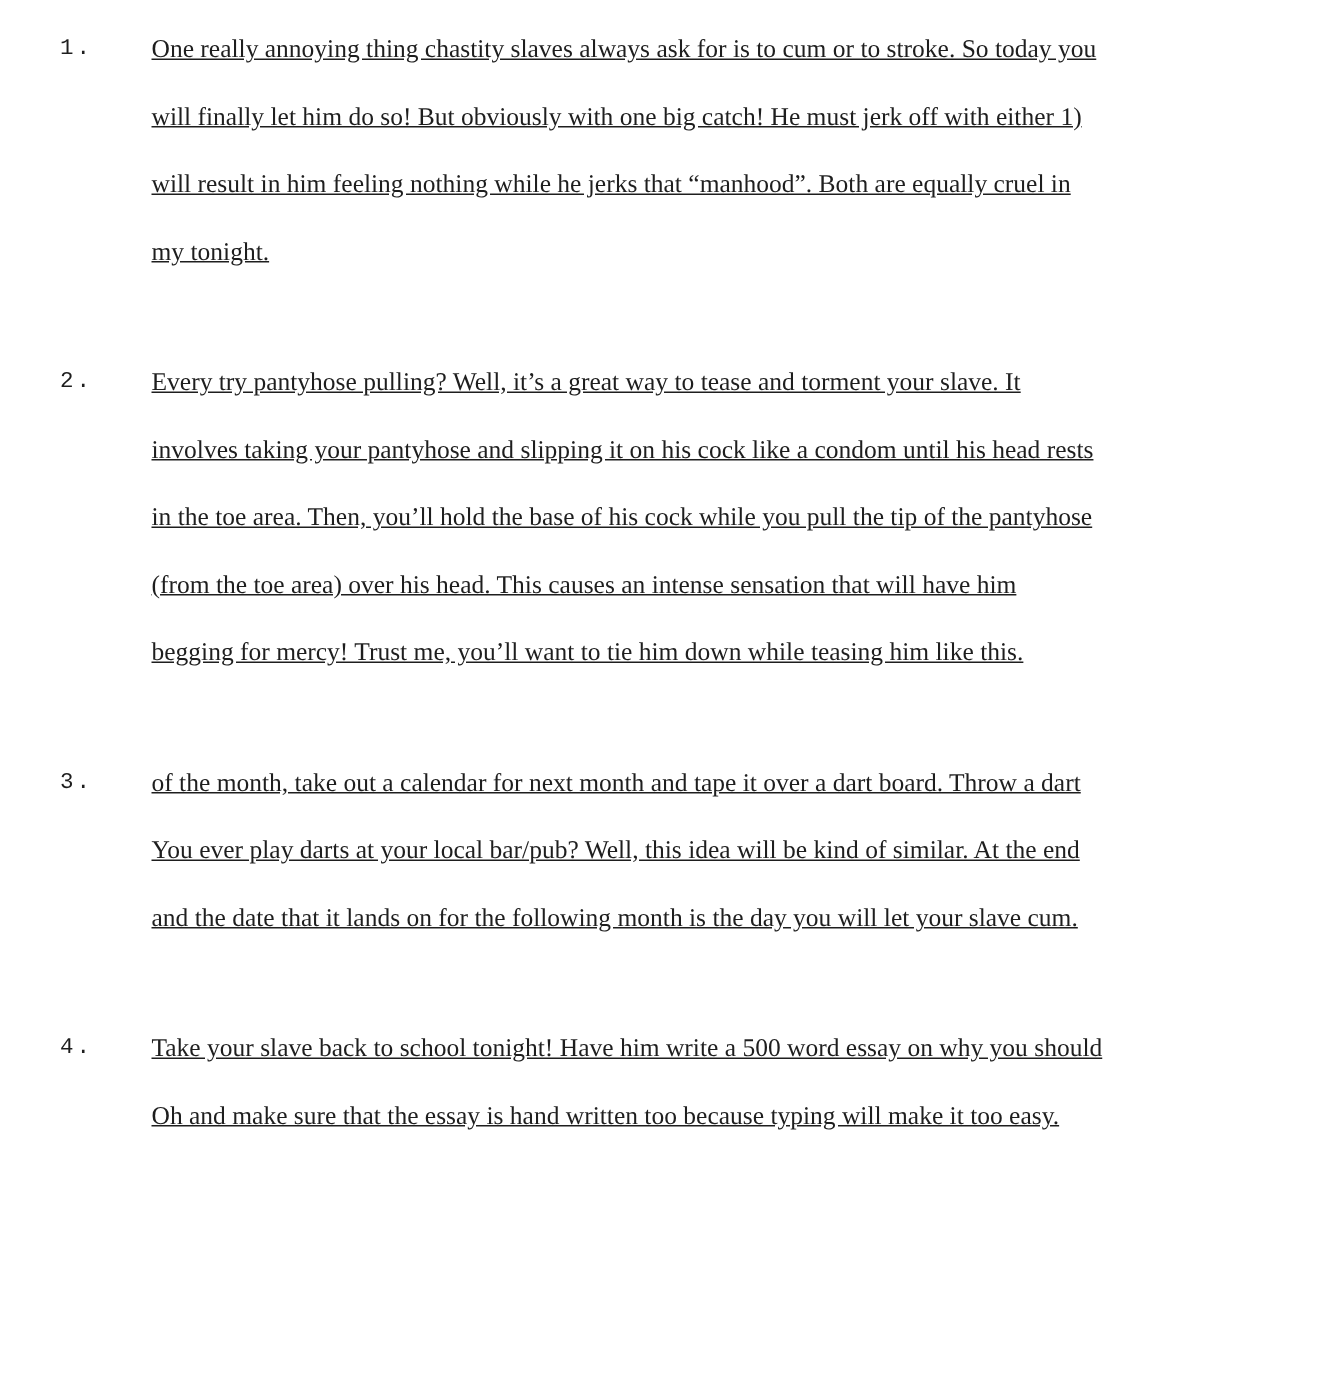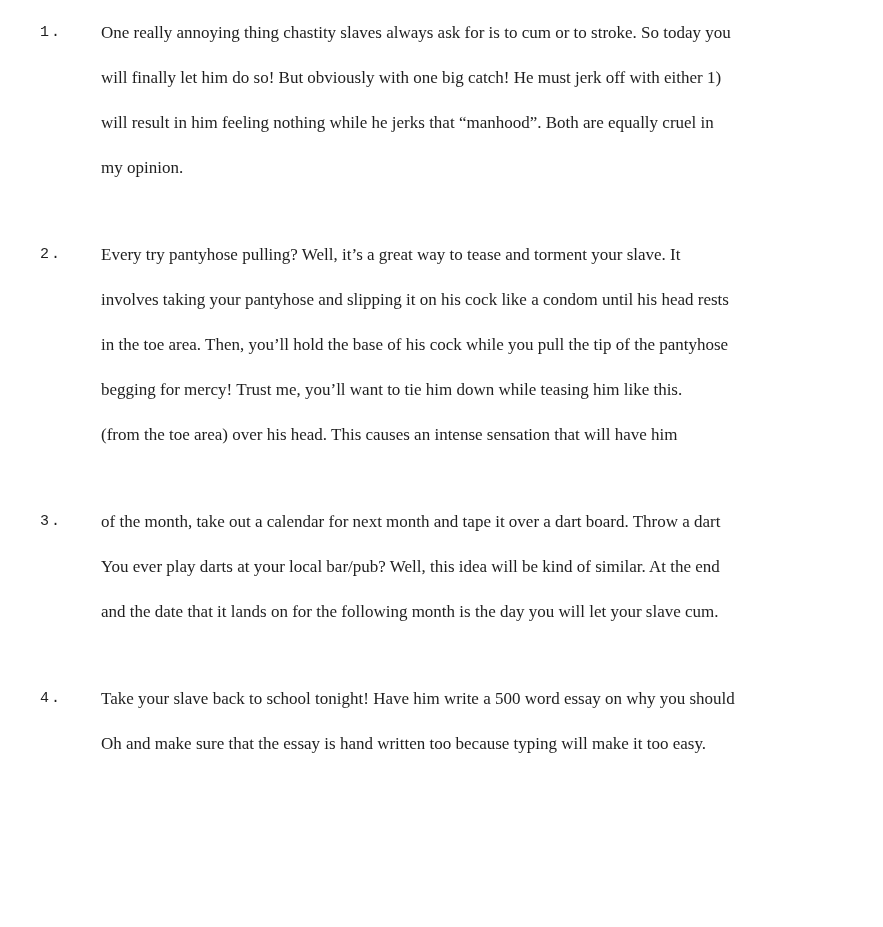--- a/index.html
+++ b/index.html
@@ -38,45 +38,46 @@
     letter-spacing: 2px;
     color: #1e1e1e;
   }
   .body-col {
     flex: 1 1 auto;
     min-width: 0;
   }
   .line {
     line-height: 45px;
     white-space: nowrap;
+    text-decoration: underline;
   }
 </style>
 </head>
 <body>
 
 <div class="doc">
 
   <div class="item">
     <div class="num">1.</div>
     <div class="body-col">
       <div class="line">One really annoying thing chastity slaves always ask for is to cum or to stroke. So today you</div>
       <div class="line">will finally let him do so! But obviously with one big catch! He must jerk off with either 1)</div>
       <div class="line">will result in him feeling nothing while he jerks that “manhood”. Both are equally cruel in</div>
-      <div class="line">my opinion.</div>
+      <div class="line">my tonight.</div>
     </div>
   </div>
 
   <div class="item">
     <div class="num">2.</div>
     <div class="body-col">
       <div class="line">Every try pantyhose pulling? Well, it’s a great way to tease and torment your slave. It</div>
       <div class="line">involves taking your pantyhose and slipping it on his cock like a condom until his head rests</div>
       <div class="line">in the toe area. Then, you’ll hold the base of his cock while you pull the tip of the pantyhose</div>
+      <div class="line">(from the toe area) over his head. This causes an intense sensation that will have him</div>
       <div class="line">begging for mercy! Trust me, you’ll want to tie him down while teasing him like this.</div>
-      <div class="line">(from the toe area) over his head. This causes an intense sensation that will have him</div>
     </div>
   </div>
 
   <div class="item">
     <div class="num">3.</div>
     <div class="body-col">
       <div class="line">of the month, take out a calendar for next month and tape it over a dart board. Throw a dart</div>
       <div class="line">You ever play darts at your local bar/pub? Well, this idea will be kind of similar. At the end</div>
       <div class="line">and the date that it lands on for the following month is the day you will let your slave cum.</div>
     </div>

